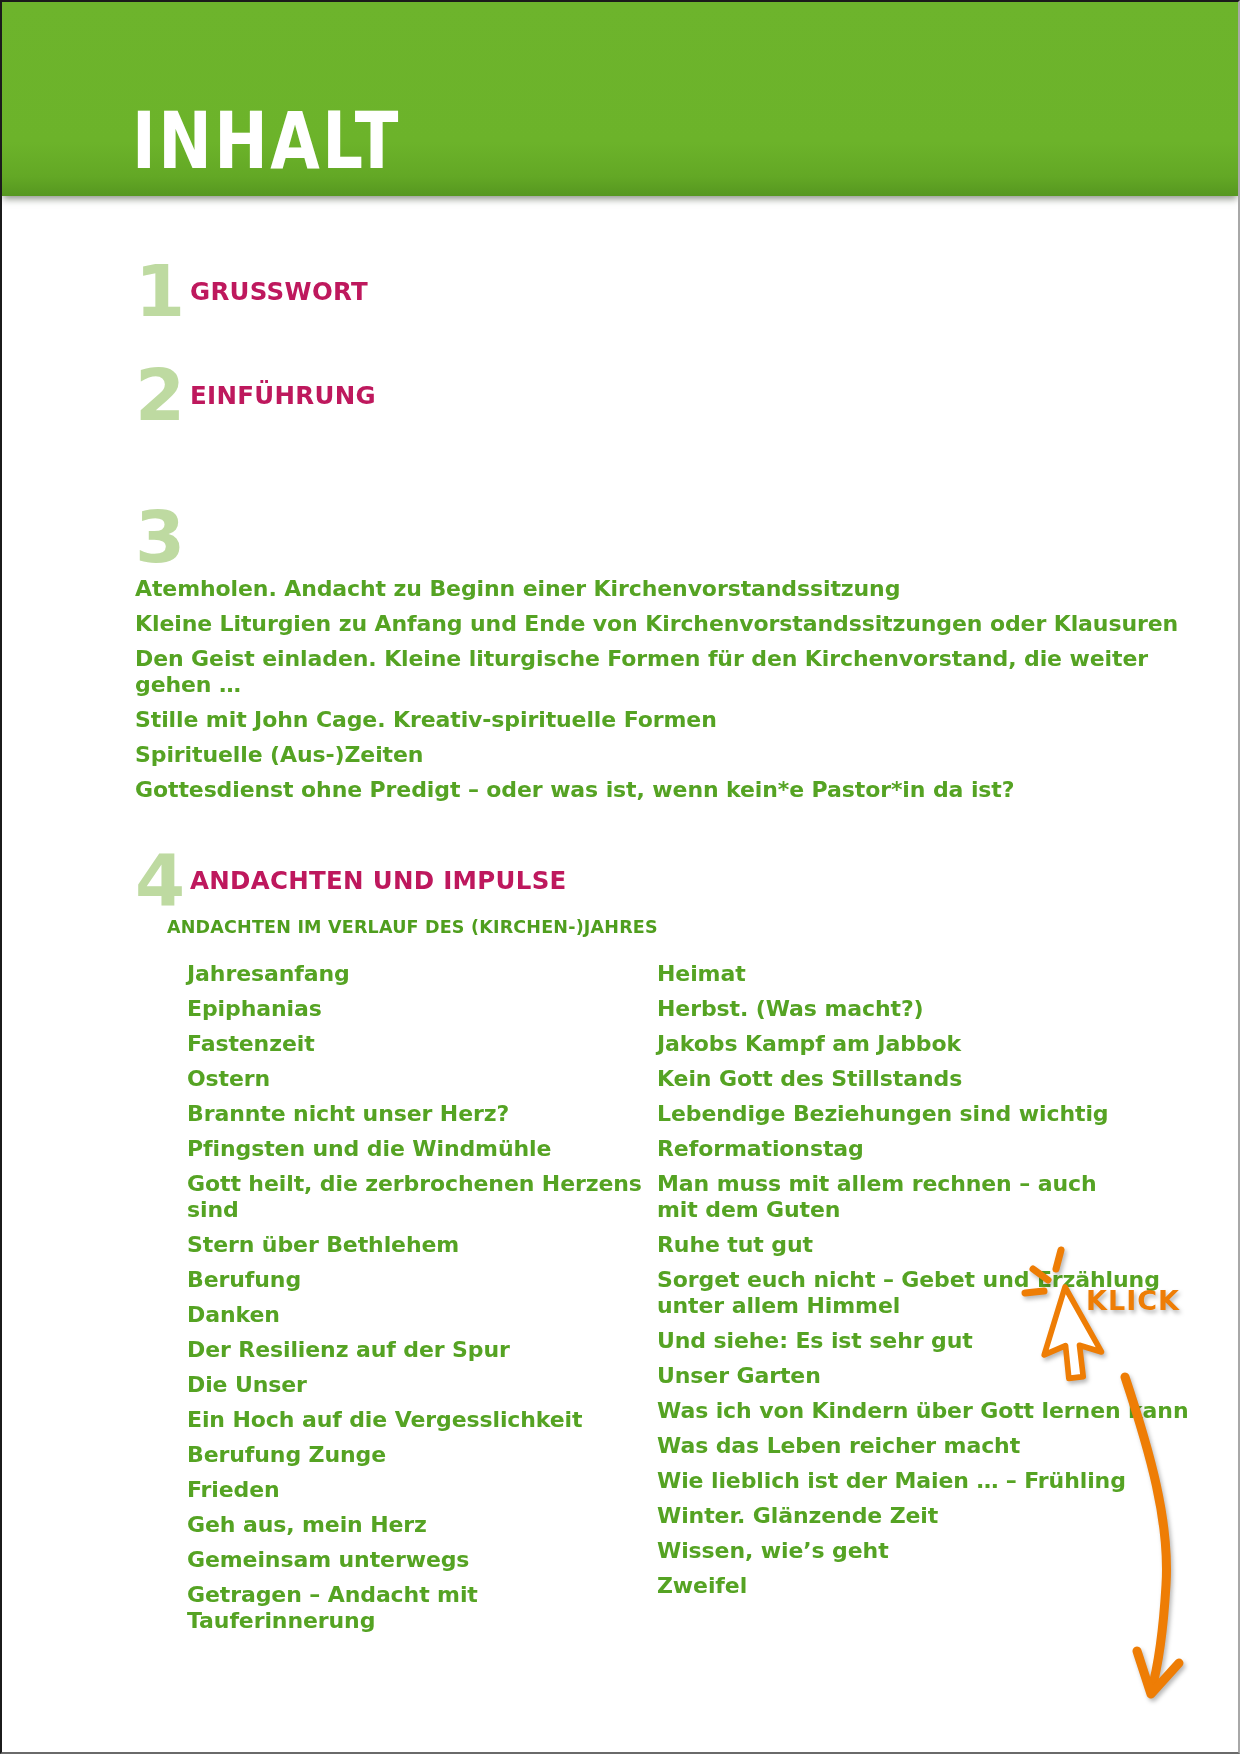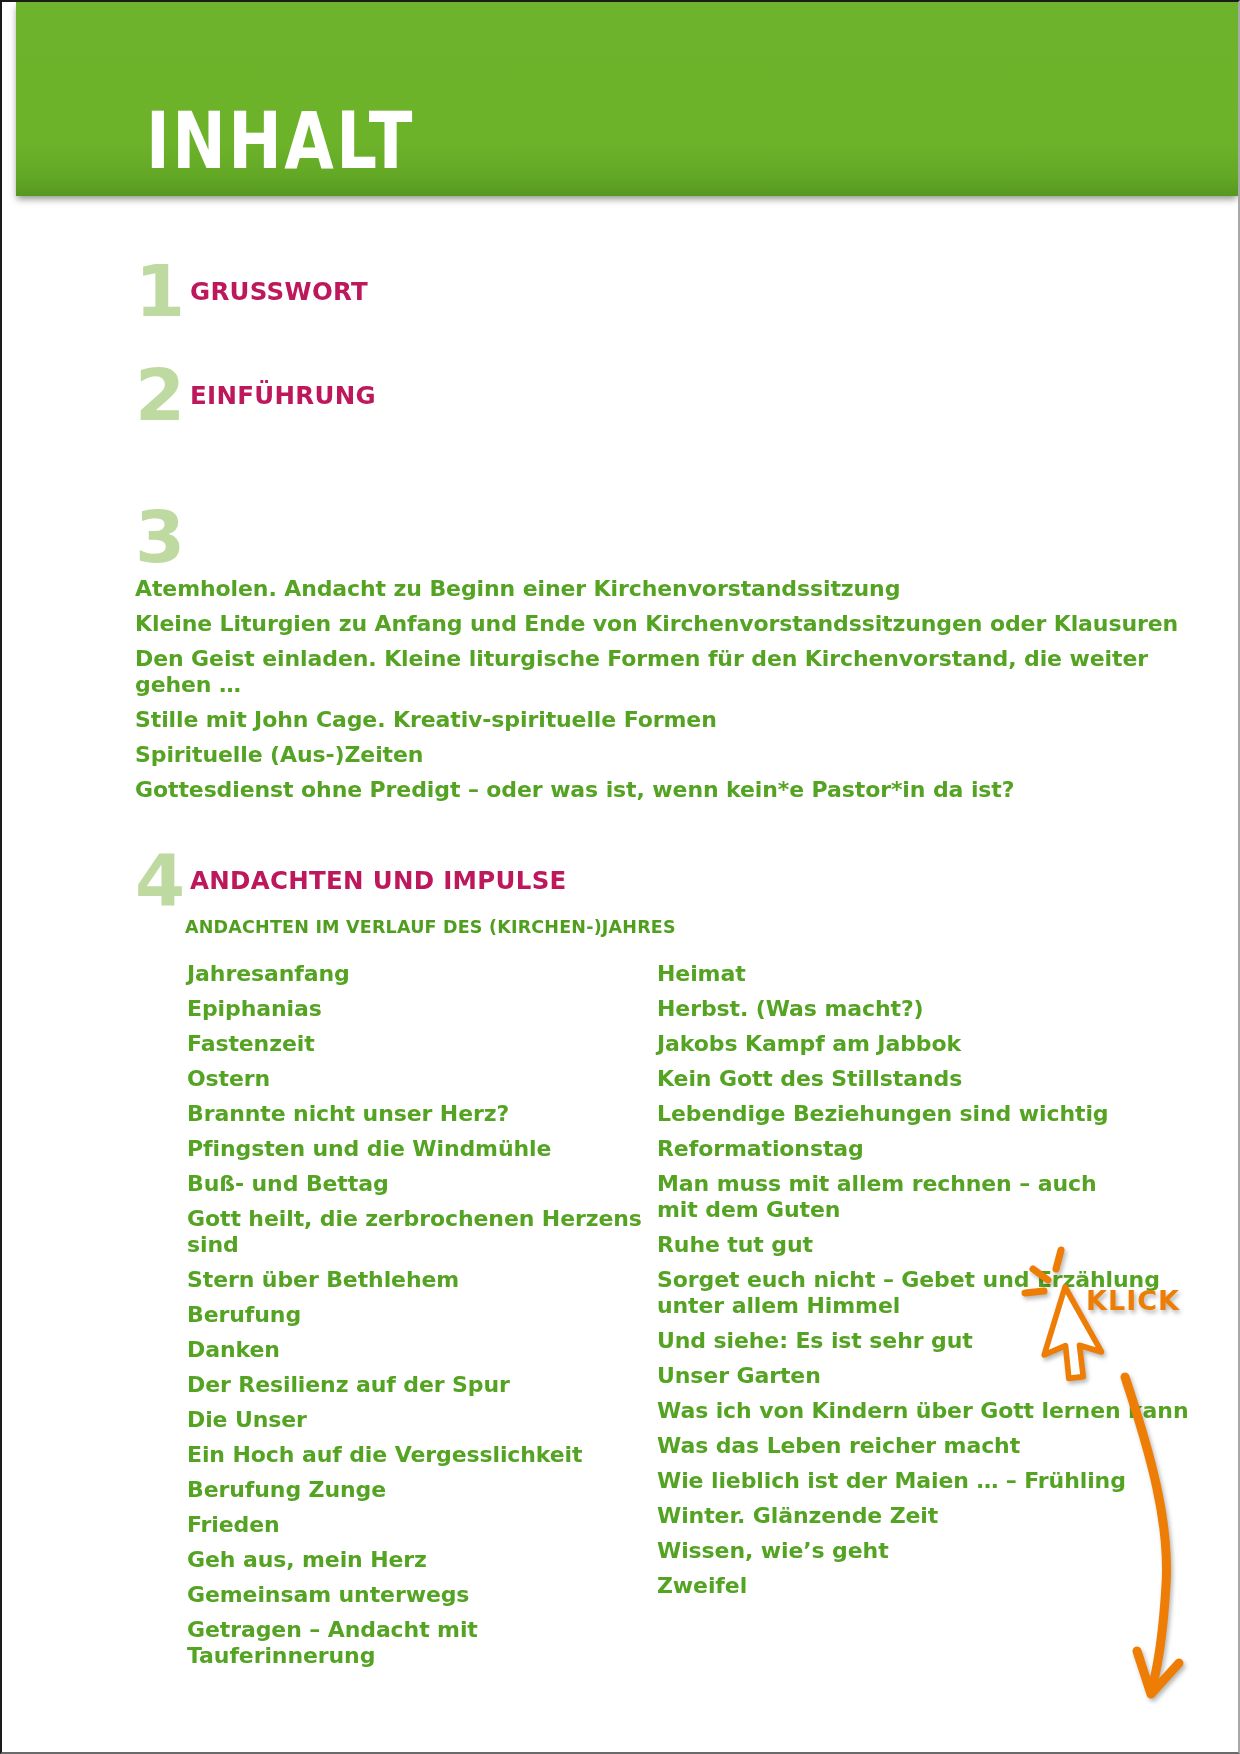--- a/index.html
+++ b/index.html
@@ -14,21 +14,21 @@
     border-bottom:2px solid #6a6a6a;
     font-family:"DejaVu Sans","Liberation Sans",sans-serif;
     overflow:hidden;
   }
   
   header{
     height:194px;
     background:linear-gradient(180deg,#6db42c 0%,#6cb32a 72%,#63a825 90%,#569720 100%);
     box-shadow:0 4px 7px -1px rgba(50,60,40,.55);
     display:flex;align-items:flex-end;
-    padding:0 0 16px 130px;box-sizing:border-box;margin-left:14px;
+    padding:0 0 16px 130px;box-sizing:border-box;
   }
   h1{
     margin:0;color:#ffffff;
     font-size:78px;line-height:1;font-weight:bold;
     letter-spacing:3px;
     transform:scaleX(.82);transform-origin:left bottom;
     white-space:nowrap;
   }
   
   main{padding:0 40px 0 133px;}
@@ -48,21 +48,21 @@
   .sec-3{margin-top:64px;}
   .sec-4{margin-top:38px;}
   ul.toc-list{list-style:none;margin:0;padding:0;}
   .sub-list{margin:-6px 0 0 52px;}
   li.item{
     font-size:22px;font-weight:bold;color:#55a323;
     line-height:26px;margin:0 0 9px 0;
     letter-spacing:-.1px;white-space:pre-line;
   }
   .subheading{
-    margin:-2px 0 0 50px;
+    margin:-2px 0 0 32px;
     font-size:17.5px;font-weight:bold;color:#4f9e1e;
     letter-spacing:.2px;
   }
   .columns{display:flex;margin:24px 0 0 52px;}
   .col-left{width:470px;flex:0 0 470px;}
   .col-right{flex:1;}
   
   .klick-svg{
     position:absolute;left:1008px;top:1228px;
     filter:drop-shadow(2px 3px 2px rgba(0,0,0,.28));
@@ -119,21 +119,20 @@
       <div class="subheading">ANDACHTEN IM VERLAUF DES (KIRCHEN-)JAHRES</div>
 
       <div class="columns">
         <ul class="toc-list col-left">
           <li class="item">Jahresanfang</li>
           <li class="item">Epiphanias</li>
           <li class="item">Fastenzeit</li>
           <li class="item">Ostern</li>
           <li class="item">Brannte nicht unser Herz?</li>
           <li class="item">Pfingsten und die Windmühle</li>
-          <li class="item">Buß- und Bettag</li>
           <li class="item">Gott heilt, die zerbrochenen Herzens sind</li>
           <li class="item">Stern über Bethlehem</li>
           <li class="item">Berufung</li>
           <li class="item">Danken</li>
           <li class="item">Der Resilienz auf der Spur</li>
           <li class="item">Die Unser</li>
           <li class="item">Ein Hoch auf die Vergesslichkeit</li>
           <li class="item">Berufung Zunge</li>
           <li class="item">Frieden</li>
           <li class="item">Geh aus, mein Herz</li>

